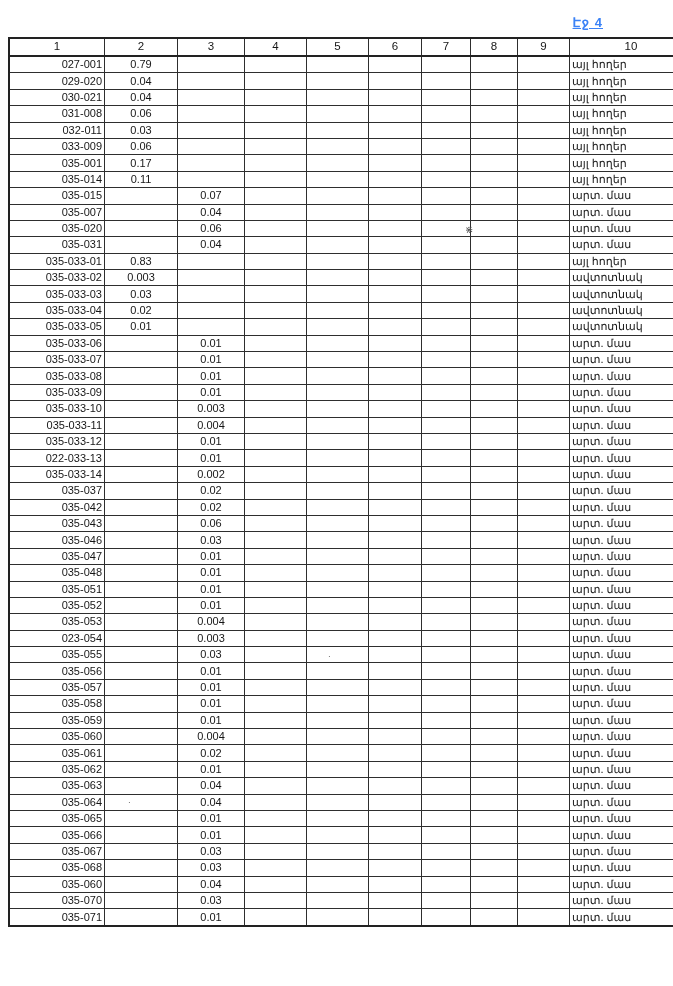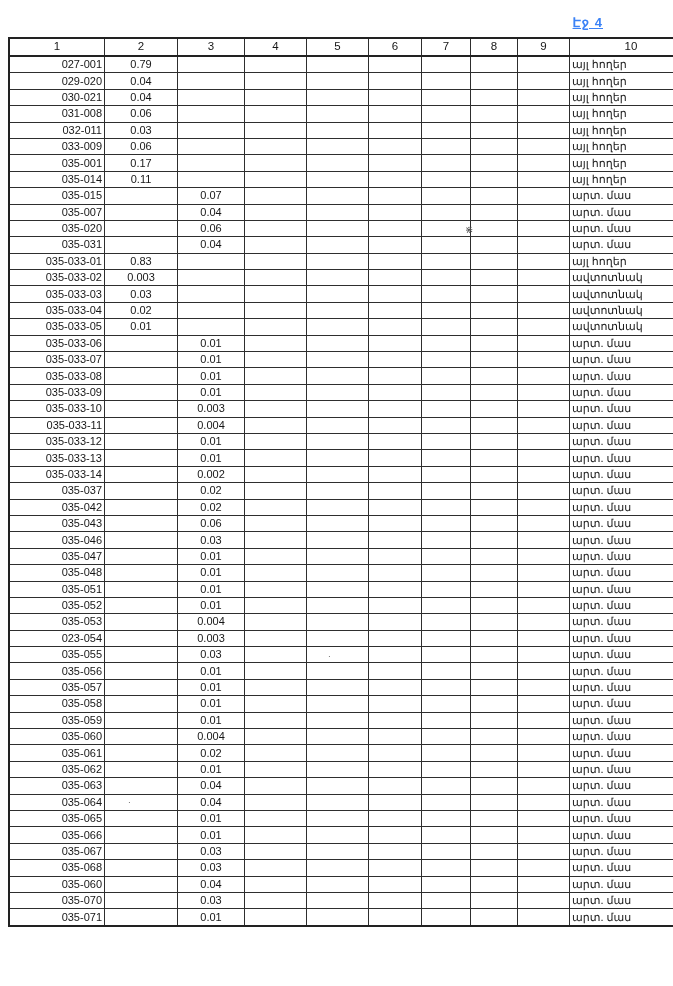--- a/index.html
+++ b/index.html
@@ -383,21 +383,21 @@
           <td class="c3 w3">0.01</td>
           <td class="c4 w4"></td>
           <td class="c5 w5"></td>
           <td class="c6 w6"></td>
           <td class="c7 w7"></td>
           <td class="c8 w8"></td>
           <td class="c9 w9"></td>
           <td class="c10 w10">արտ. մաս</td>
         </tr>
         <tr>
-          <td class="c1 w1">035-033-13</td>
+          <td class="c1 w1">022-033-13</td>
           <td class="c2 w2"></td>
           <td class="c3 w3">0.01</td>
           <td class="c4 w4"></td>
           <td class="c5 w5"></td>
           <td class="c6 w6"></td>
           <td class="c7 w7"></td>
           <td class="c8 w8"></td>
           <td class="c9 w9"></td>
           <td class="c10 w10">արտ. մաս</td>
         </tr>

